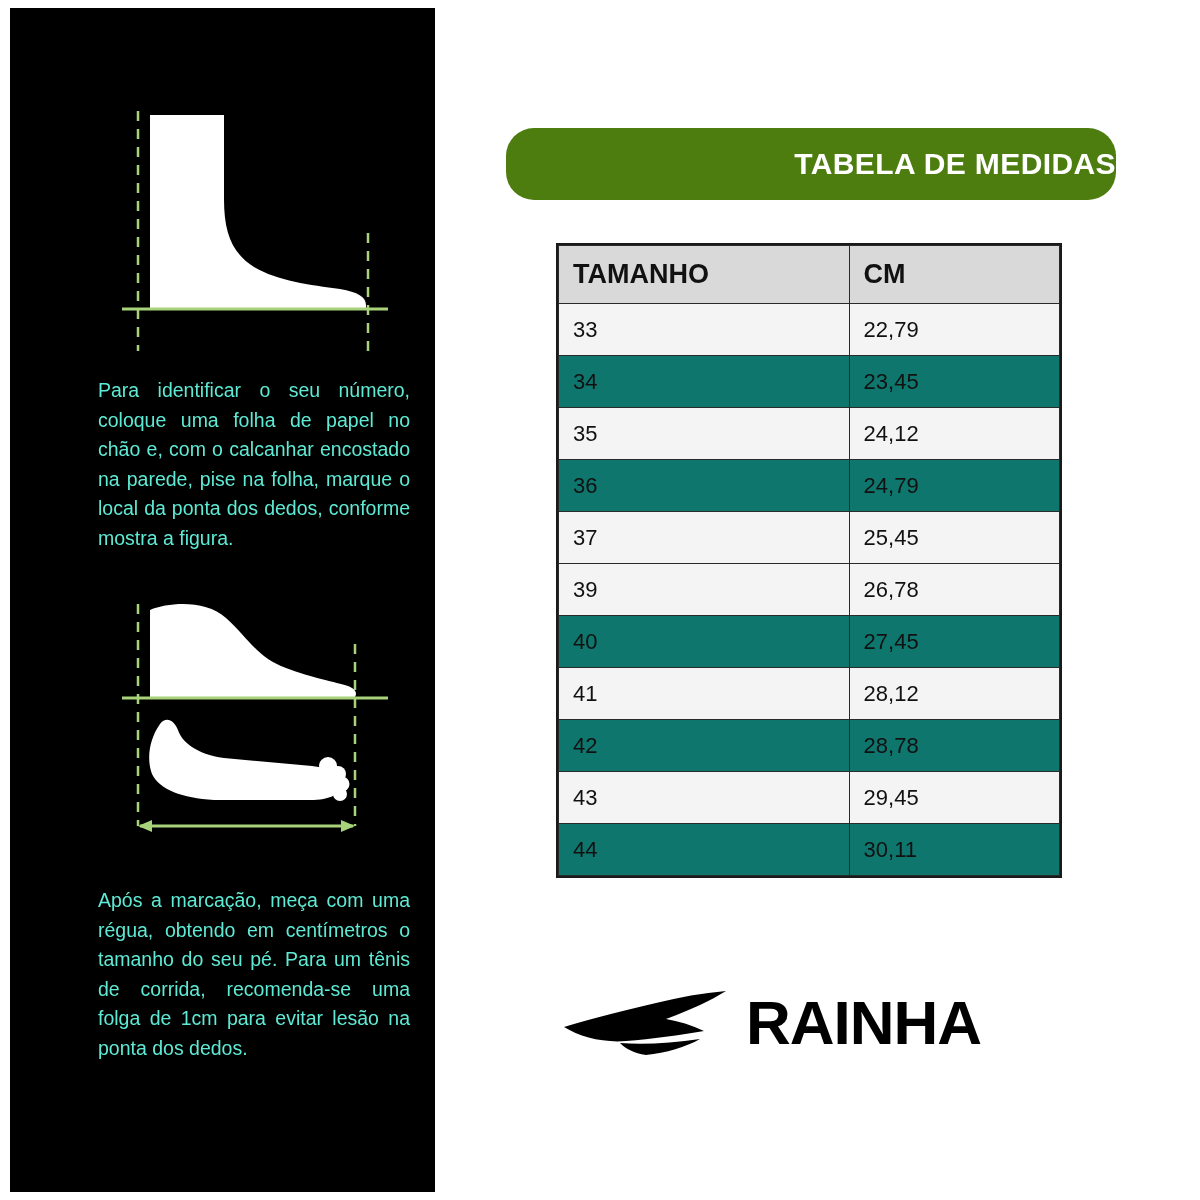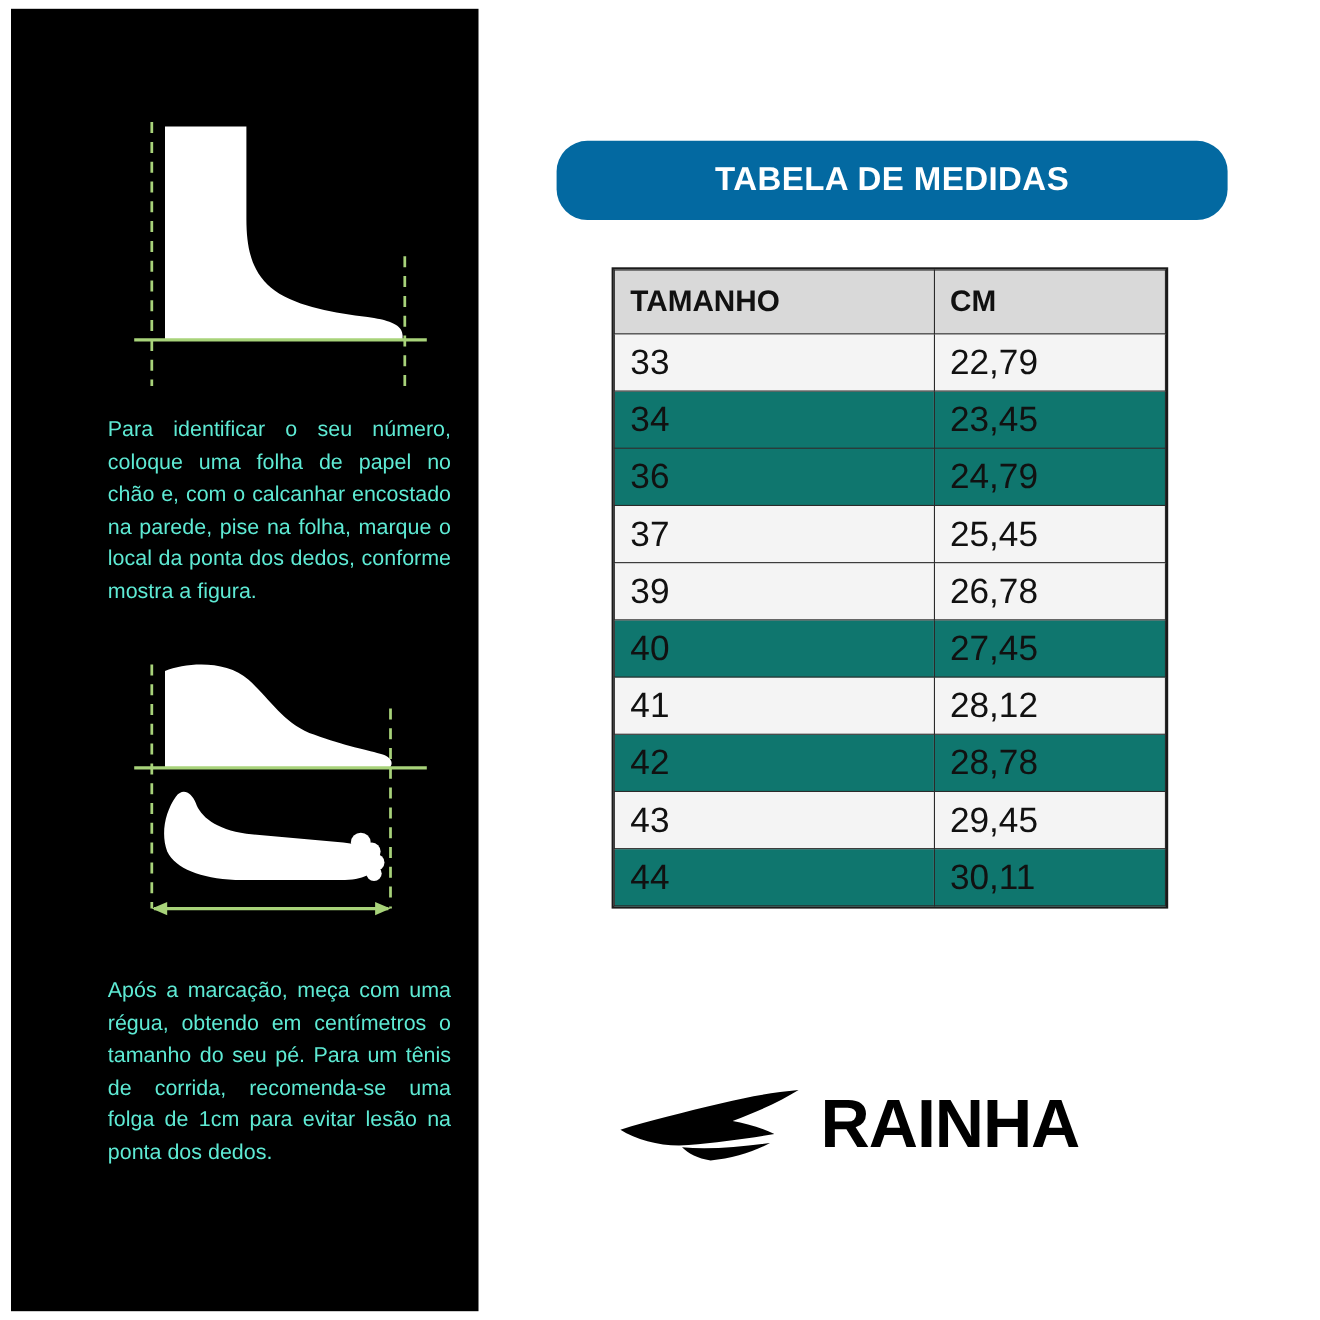--- a/index.html
+++ b/index.html
@@ -54,25 +54,25 @@
   .left-text-1 { top: 368px; }
   .left-text-2 { top: 878px; }
 
   
   .title-pill {
     position: absolute;
     left: 506px;
     top: 128px;
     width: 610px;
     height: 72px;
-    background: #0369a1;
+    background: #4d7c0f;
     border-radius: 28px;
     display: flex;
     align-items: center;
-    justify-content: center;
+    justify-content: flex-end;
   }
   .title-pill .title-text {
     color: #ffffff;
     font-size: 30px;
     font-weight: bold;
     letter-spacing: 0.4px;
     font-family: "Liberation Sans", sans-serif;
   }
 
   .table-wrap {
@@ -86,21 +86,21 @@
   table.size-table {
     border-collapse: collapse;
     width: 100%;
     table-layout: fixed;
   }
   table.size-table th,
   table.size-table td {
     border: 1px solid #2a2a2a;
     height: 52px;
     padding: 0 0 0 14px;
-    font-size: 32px;
+    font-size: 22px;
     color: #111111;
     font-family: "Liberation Sans", sans-serif;
     vertical-align: middle;
     box-sizing: border-box;
   }
   table.size-table th {
     background: #d9d9d9;
     font-weight: bold;
     text-align: left;
     font-size: 27px;
@@ -203,20 +203,24 @@
       </thead>
       <tbody>
         <tr class="odd">
           <td>33</td>
           <td>22,79</td>
         </tr>
         <tr class="even">
           <td>34</td>
           <td>23,45</td>
         </tr>
+        <tr class="odd">
+          <td>35</td>
+          <td>24,12</td>
+        </tr>
         <tr class="even">
           <td>36</td>
           <td>24,79</td>
         </tr>
         <tr class="odd">
           <td>37</td>
           <td>25,45</td>
         </tr>
         <tr class="odd">
           <td>39</td>

